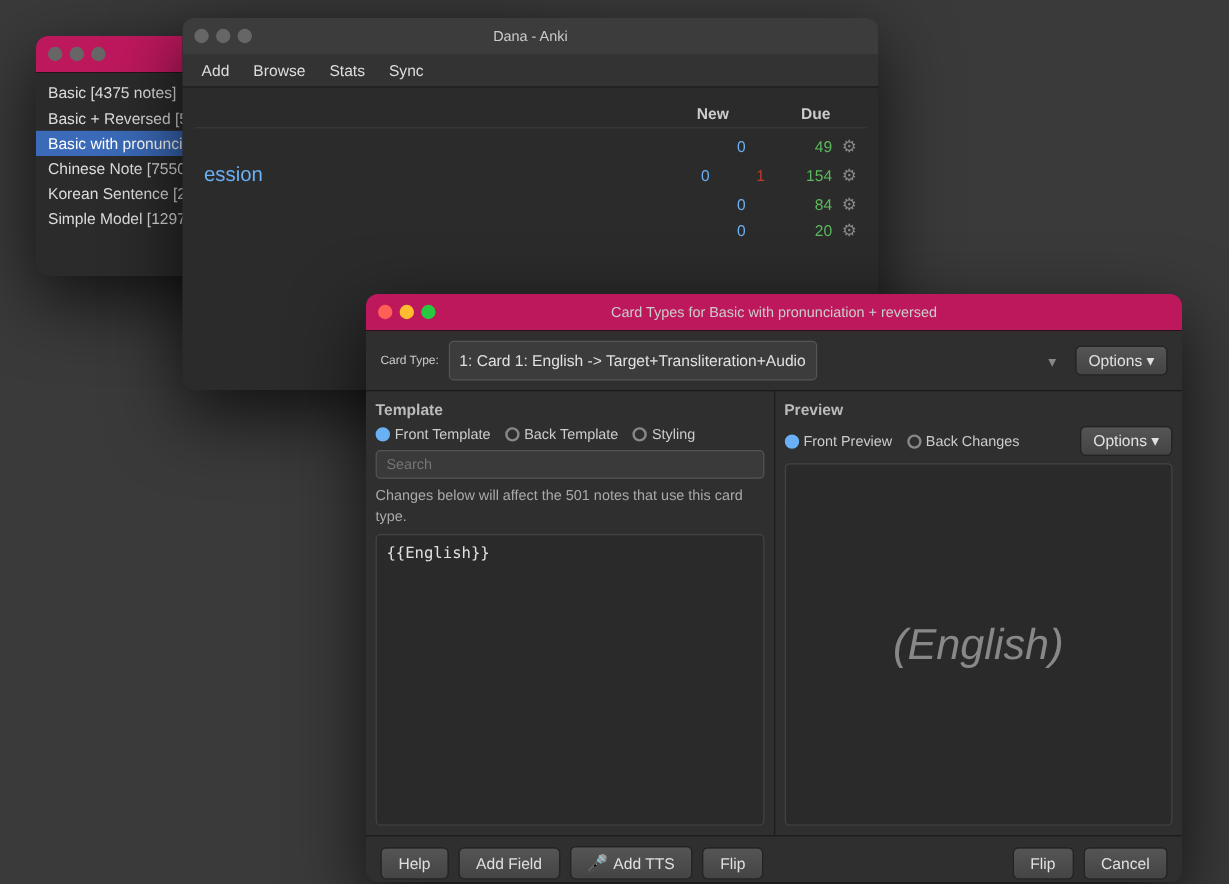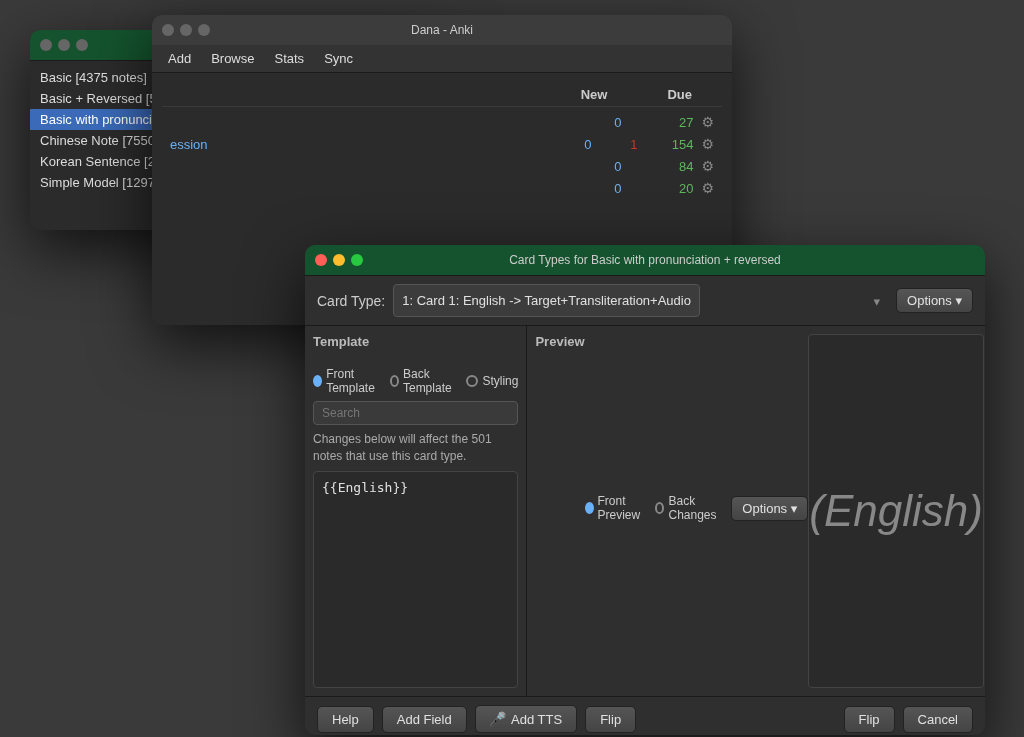--- a/index.html
+++ b/index.html
@@ -153,21 +153,21 @@
 
     .deck-row {
       display: flex;
       align-items: center;
       padding: 3px 8px;
     }
 
     .deck-name {
       flex: 1;
       color: #6ab0f5;
-      font-size: 13px;
+      font-size: 17px;
     }
 
     .deck-new {
       width: 60px;
       text-align: right;
       color: #6ab0f5;
       padding-right: 20px;
     }
 
     .deck-due-green {
@@ -187,36 +187,36 @@
     #card-types-window {
       top: 245px;
       left: 305px;
       width: 680px;
       height: 490px;
       background: #2f2f2f;
       z-index: 10;
     }
 
     .card-types-titlebar {
-      background: #14532d;
+      background: #be185d;
       border-bottom: 1px solid #1a1a1a;
     }
 
     .card-type-selector-row {
       display: flex;
       align-items: center;
       padding: 8px 12px;
       gap: 8px;
       background: #2f2f2f;
       border-bottom: 1px solid #1a1a1a;
     }
 
     .card-type-label {
       color: #ccc;
-      font-size: 14px;
+      font-size: 10px;
       white-space: nowrap;
     }
 
     .card-type-dropdown {
       flex: 1;
       background: #3c3c3c;
       border: 1px solid #555;
       border-radius: 4px;
       color: #e0e0e0;
       padding: 8px 8px;
@@ -259,29 +259,29 @@
       flex: 1;
       border-right: 1px solid #1a1a1a;
       display: flex;
       flex-direction: column;
       padding: 8px;
     }
 
     .preview-panel {
       flex: 1;
       display: flex;
-      flex-direction: row;
+      flex-direction: column;
       padding: 8px;
     }
 
     .panel-header {
       font-size: 13px;
       color: #bbb;
       font-weight: bold;
-      margin-bottom: 18px;
+      margin-bottom: 6px;
     }
 
     .radio-group {
       display: flex;
       align-items: center;
       gap: 12px;
       margin-bottom: 6px;
     }
 
     .radio-label {
@@ -340,21 +340,21 @@
       flex: 1;
       display: flex;
       align-items: center;
       justify-content: center;
       background: #2a2a2a;
       border: 1px solid #444;
       border-radius: 4px;
     }
 
     .preview-text {
-      font-size: 44px;
+      font-size: 36px;
       color: #888;
       font-style: italic;
     }
 
     .card-types-footer {
       display: flex;
       align-items: flex-end;
       padding: 8px 12px;
       gap: 8px;
       border-top: 1px solid #1a1a1a;
@@ -438,21 +438,21 @@
     <span class="anki-menu-item">Sync</span>
   </div>
   <div class="anki-deck-table">
     <div class="deck-header">
       <span>New</span>
       <span>Due</span>
     </div>
     <div class="deck-row">
       <span class="deck-name"></span>
       <span class="deck-new">0</span>
-      <span class="deck-due-green">27</span>
+      <span class="deck-due-green">49</span>
       <span class="deck-gear">⚙</span>
     </div>
     <div class="deck-row">
       <span class="deck-name">ession</span>
       <span class="deck-new">0</span>
       <span style="width:30px;text-align:right;color:#c0392b;padding-right:4px;">1</span>
       <span class="deck-due-green">154</span>
       <span class="deck-gear">⚙</span>
     </div>
     <div class="deck-row">

